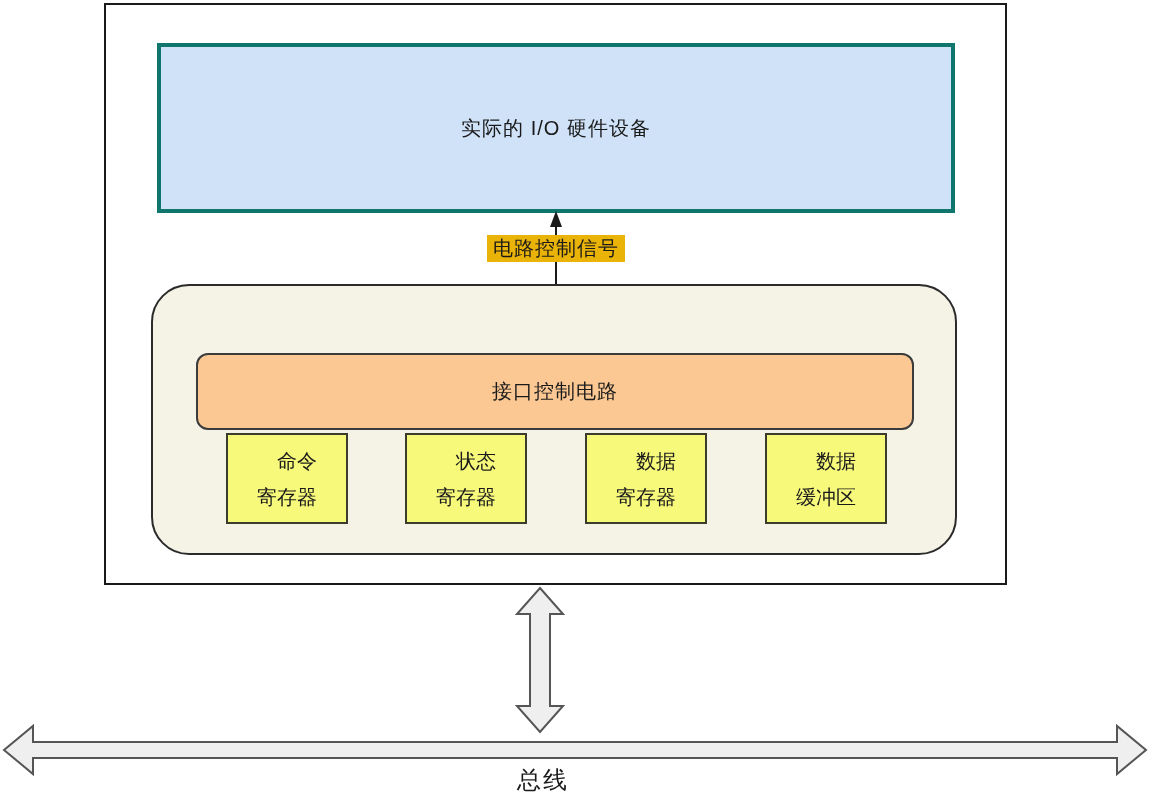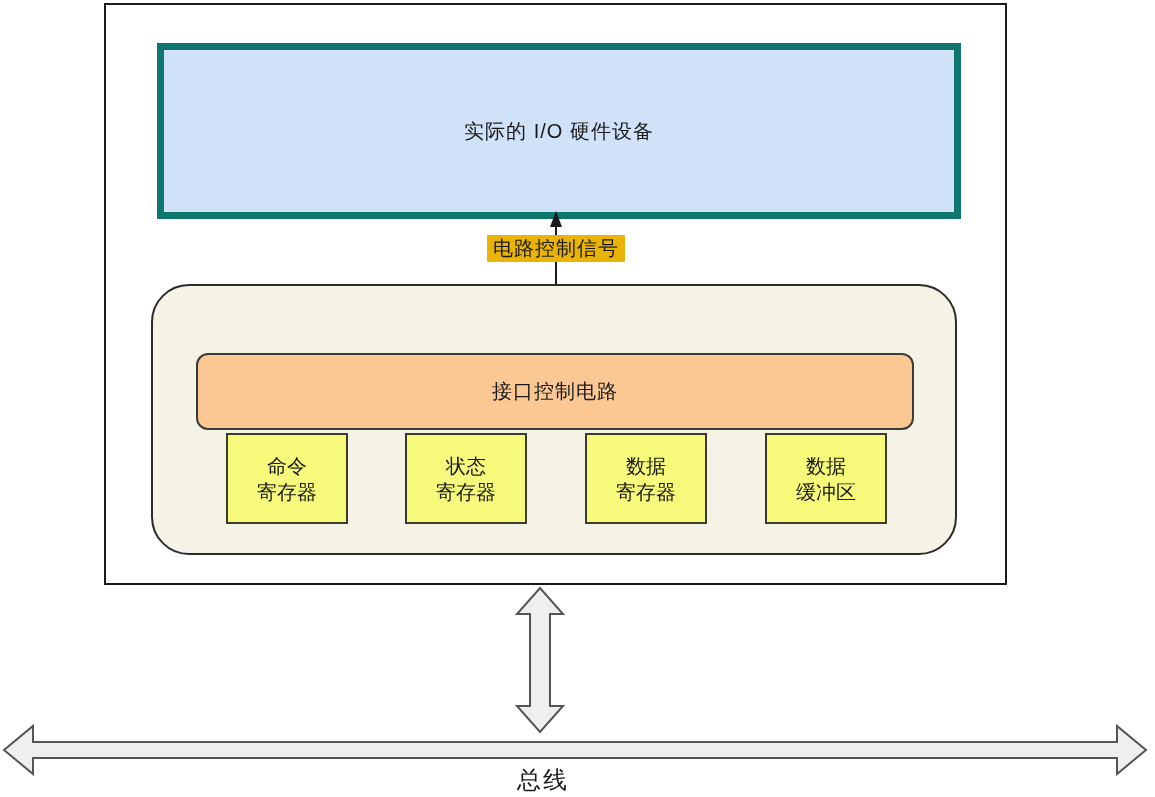--- a/index.html
+++ b/index.html
@@ -25,21 +25,21 @@
     border: 2px solid #1a1a1a;
     background: #ffffff;
   }
   .device-box {
     position: absolute;
     left: 157px;
     top: 43px;
     width: 790px;
     height: 162px;
     background: #cfe2f8;
-    border: 7px solid #0f766e;
+    border: 4px solid #0f766e;
     display: flex;
     align-items: center;
     justify-content: center;
     font-size: 20px;
     letter-spacing: 1px;
   }
   .controller-container {
     position: absolute;
     left: 151px;
     top: 284px;
@@ -68,23 +68,23 @@
   .register-box {
     position: absolute;
     top: 433px;
     width: 118px;
     height: 87px;
     background: #f7f97b;
     border: 2px solid #3b3b2e;
     display: flex;
     align-items: center;
     justify-content: center;
-    text-align: center;
+    text-align: right;
     font-size: 20px;
-    line-height: 26px;
+    line-height: 36px;
     white-space: pre-line;
   }
   .register-1 { left: 226px; }
   .register-2 { left: 405px; }
   .register-3 { left: 585px; }
   .register-4 { left: 765px; }
 
   .arrow-layer {
     position: absolute;
     left: 0;

